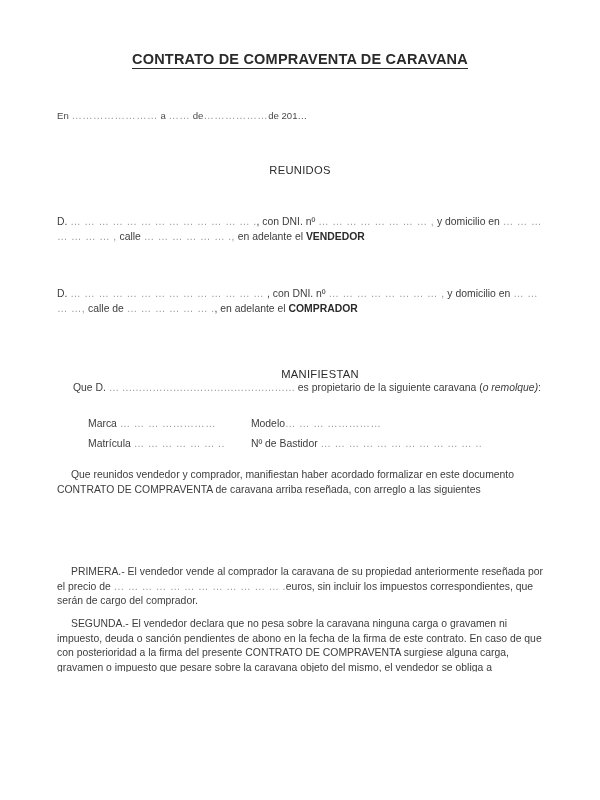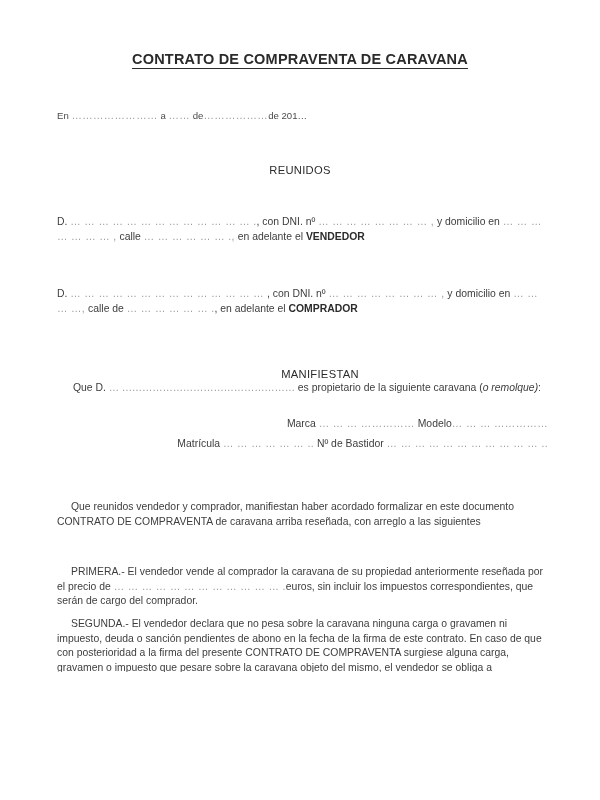--- a/index.html
+++ b/index.html
@@ -58,21 +58,21 @@
     width: 486px;
     font-size: 10.4px;
     line-height: 14.6px;
     color: #3d3d3d;
     text-align: left;
   }
   .indent { text-indent: 14px; }
   .p-vendedor { top: 215px; }
   .p-comprador { top: 287px; }
   .p-manifiestan-intro { top: 381px; left: 57px; width: 486px; text-align: center; }
-  .p-reunidos-acordado { top: 468px; margin-top: 32px; }
+  .p-reunidos-acordado { top: 468px; }
   .p-primera { top: 565px; }
   .p-segunda { top: 617px; }
   .p-tercera { top: 714px; }
 
   b, .bold { font-weight: bold; color: #2b2b2b; }
   i, .ital { font-style: italic; }
 
   .dots {
     color: #9a9a9a;
     letter-spacing: 0.4px;
@@ -82,21 +82,21 @@
 
   .specs {
     position: absolute;
     top: 414px;
     left: 88px;
     width: 460px;
     font-size: 10.4px;
     line-height: 20px;
     color: #3d3d3d;
   }
-  .specs .row { display: block; white-space: nowrap; text-align: right; }
+  .specs .row { display: block; white-space: nowrap; }
   .specs .col-a { display: inline-block; width: 160px; vertical-align: top; }
   .specs .col-b { display: inline-block; vertical-align: top; }
 </style>
 </head>
 <body>
 
 <div class="page">
 
   <div class="doc-title">
     <span class="t">CONTRATO DE COMPRAVENTA DE CARAVANA</span>

